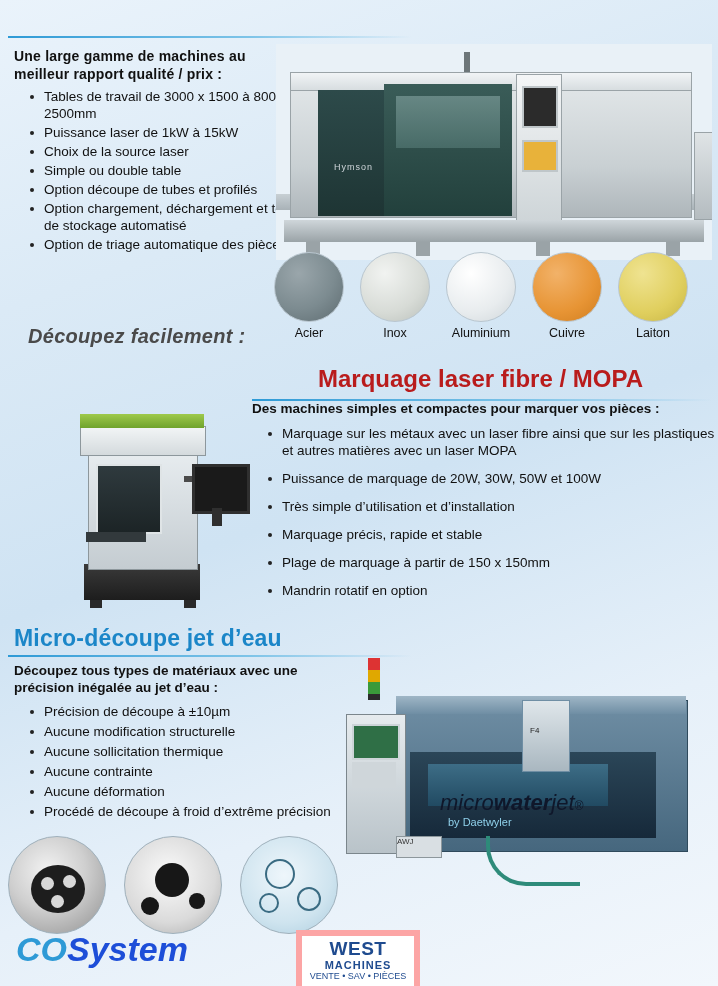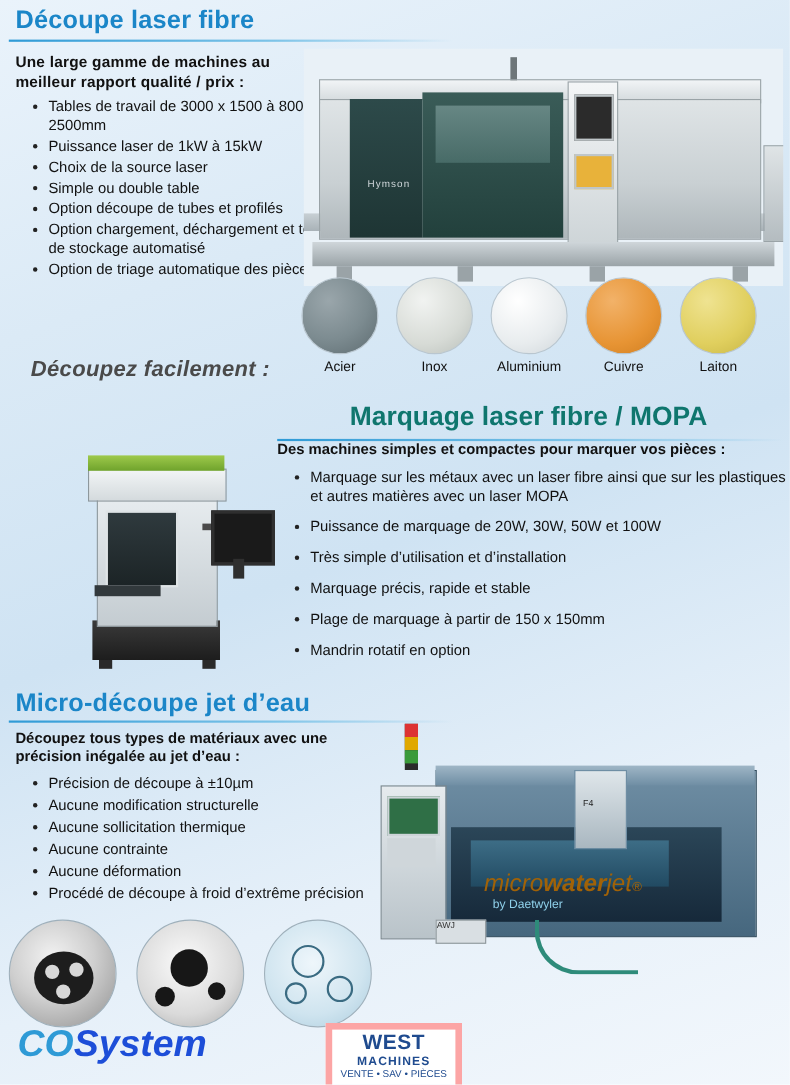--- a/index.html
+++ b/index.html
@@ -113,21 +113,21 @@
   #decoupez-facilement {
     position: absolute; left: 28px; top: 325px;
     font-size: 20px; font-weight: bold; color: #4a4a4a;
     letter-spacing: .3px;
     font-style: italic;
   }
 
   
   #sec-mark-title {
     position: absolute; left: 318px; top: 365px;
-    font-size: 24px; font-weight: bold; color: #0f766e;
+    font-size: 24px; font-weight: bold; color: #b91c1c;
   }
   #sec-mark-rule { position: absolute; left: 252px; top: 396px; width: 460px; }
 
   #mark-intro {
     position: absolute; left: 252px; top: 400px; width: 455px;
     font-size: 13.5px; font-weight: bold; line-height: 17px;
   }
   #mark-list { position: absolute; left: 252px; top: 425px; width: 460px; }
   #mark-list li { margin-bottom: 11px; font-size: 13.5px; }
 
@@ -166,21 +166,21 @@
   .wj-cab   { position:absolute; left:10px; top:74px; width:58px; height:138px; background:linear-gradient(180deg,#e6ebee,#b9c3c9); border:1px solid #7b868c;}
   .wj-screen{ position:absolute; left:16px; top:84px; width:44px; height:32px; background:#2f6f46; border:2px solid #cdd4d8;}
   .wj-btns  { position:absolute; left:16px; top:122px; width:44px; height:26px; background:#cfd6da;}
   .wj-tower { position:absolute; left:32px; top:18px; width:12px; height:42px; background:#2b2b2b; }
   .wj-t1 { position:absolute; left:32px; top:18px; width:12px; height:12px; background:#d33; }
   .wj-t2 { position:absolute; left:32px; top:30px; width:12px; height:12px; background:#e0a800; }
   .wj-t3 { position:absolute; left:32px; top:42px; width:12px; height:12px; background:#3a9a3a; }
   .wj-hose  { position:absolute; left:150px; top:196px; width:90px; height:46px;
               border-left:4px solid #2e8b7a; border-bottom:4px solid #2e8b7a;
               border-radius: 0 0 0 40px; }
-  .wj-brand { position:absolute; left:104px; top:150px; font-size:22px; color:#a16207; font-style:italic; }
+  .wj-brand { position:absolute; left:104px; top:150px; font-size:22px; color:#0f172a; font-style:italic; }
   .wj-brand b { font-weight:bold; }
   .wj-sub   { position:absolute; left:112px; top:176px; font-size:11px; color:#8fd0ea; }
   .wj-side  { position:absolute; left:60px; top:196px; width:44px; height:20px; background:#d9dfe3; border:1px solid #8d979c; font-size:8px; color:#333; }
 
   
   #details { position: absolute; left: 4px; top: 836px; width: 350px; height: 100px; }
   .det { position: absolute; width: 96px; height: 96px; border-radius: 50%; overflow: hidden; border: 1px solid #9fb0bb; }
   #det1 { left: 4px; top: 0; background: radial-gradient(circle at 40% 35%, #f2f2f2 0%, #cfcfcf 45%, #8f8f8f 100%); }
   #det1 .blob { position:absolute; left:22px; top:28px; width:54px; height:48px; background:#1d1d1d; border-radius:50%; }
   #det1 .h1,#det1 .h2,#det1 .h3 { position:absolute; background:#d8d8d8; border-radius:50%; }
@@ -212,21 +212,20 @@
   }
   #west-logo .w1 { color: #1f4b8f; font-weight: bold; font-size: 19px; line-height: 20px; margin-top: 3px; letter-spacing:.5px;}
   #west-logo .w2 { color: #1f4b8f; font-weight: bold; font-size: 11px; line-height: 12px; letter-spacing:1px;}
   #west-logo .w3 { color: #1f4b8f; font-size: 9px; line-height: 11px; }
 </style>
 </head>
 <body>
 
 <div class="page">
 
-  <div id="sec-laser-title" class="sec-title">Découpe laser fibre</div>
   <div id="sec-laser-rule" class="sec-rule"></div>
 
   <div id="laser-intro">Une large gamme de machines au meilleur rapport qualité / prix :</div>
 
   <ul id="laser-list" class="bullets">
     <li>Tables de travail de 3000 x 1500 à 8000 x 2500mm</li>
     <li>Puissance laser de 1kW à 15kW</li>
     <li>Choix de la source laser</li>
     <li>Simple ou double table</li>
     <li>Option découpe de tubes et profilés</li>

